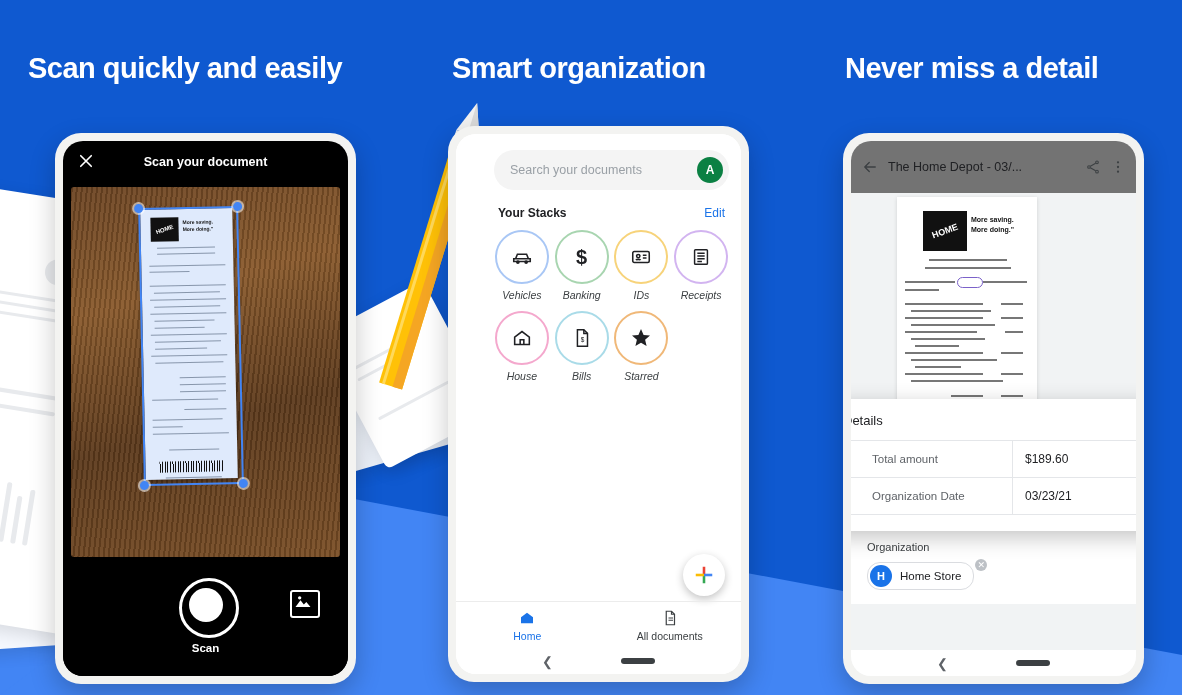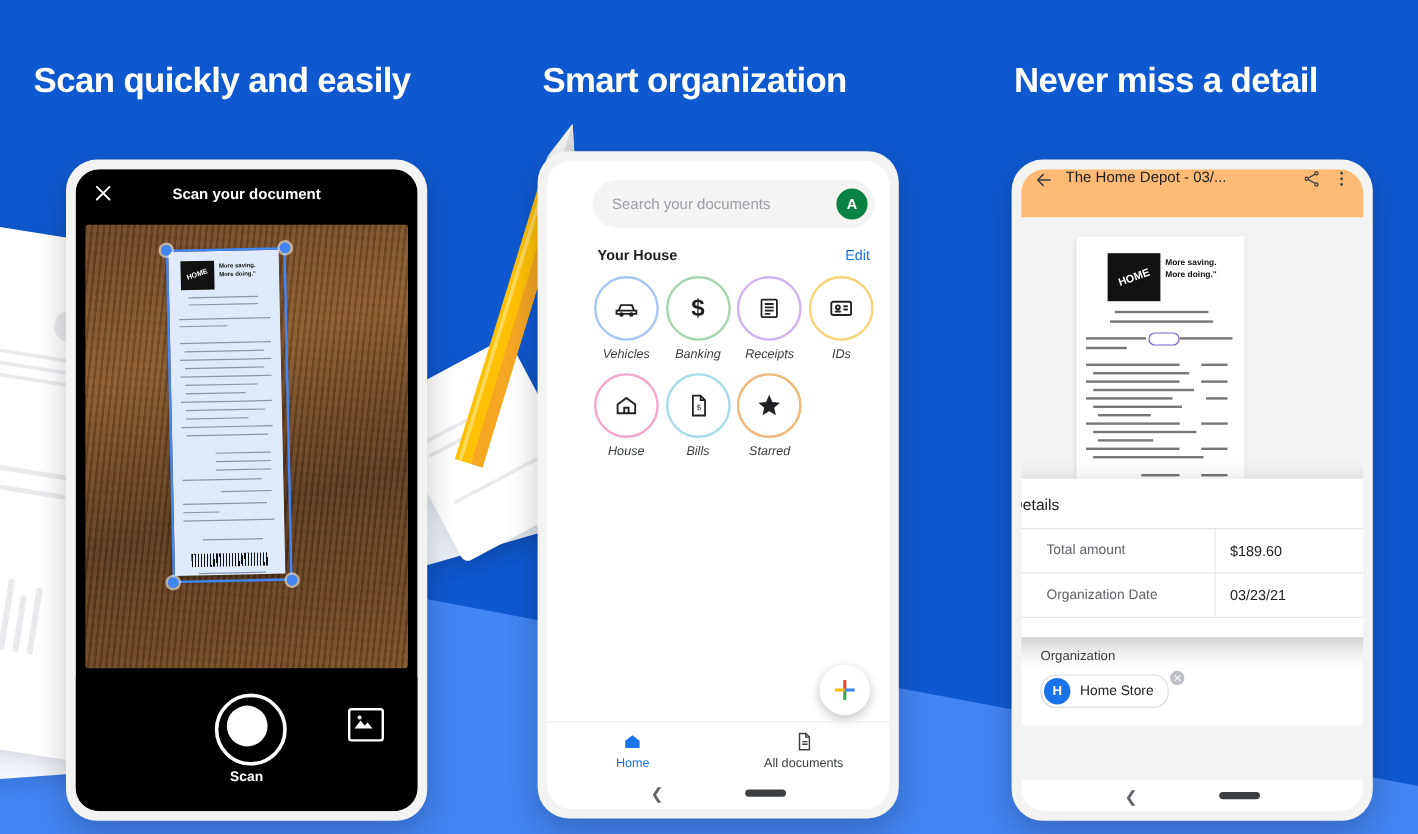--- a/index.html
+++ b/index.html
@@ -92,21 +92,21 @@
   .stack .lb{font-size:10.5px;color:#3c4043;font-style:italic;}
   .fab{position:absolute;right:16px;bottom:78px;width:42px;height:42px;border-radius:50%;background:#fff;box-shadow:0 3px 9px rgba(0,0,0,.24);display:flex;align-items:center;justify-content:center;}
   .navbar{position:absolute;left:0;right:0;bottom:26px;height:46px;border-top:1px solid #ececec;display:flex;}
   .navitem{flex:1;display:flex;flex-direction:column;align-items:center;justify-content:center;gap:3px;font-size:10.5px;}
   .sysbar{position:absolute;left:0;right:0;bottom:0;height:26px;display:flex;align-items:center;justify-content:center;gap:68px;}
   .sysbar .back{color:#5f6368;font-size:13px;}
   .sysbar .pill{width:34px;height:6px;border-radius:3px;background:#3c4043;}
 
   
   .p3{position:absolute;inset:0;background:#f1f3f4;}
-  .p3top{height:40px;background:#fdba74;display:flex;padding:0 10px;gap:9px;}
+  .p3top{height:52px;background:#737373;display:flex;align-items:center;padding:0 10px;gap:9px;}
   .p3title{flex:1;font-size:12.5px;color:#202124;white-space:nowrap;overflow:hidden;}
   .doc-page{position:absolute;left:46px;top:56px;width:140px;height:300px;background:#fff;box-shadow:0 1px 4px rgba(0,0,0,.14);overflow:hidden;}
   .d-logo{position:absolute;left:26px;top:14px;width:44px;height:40px;background:#111;}
   .d-logo span{display:block;color:#fff;font-size:9px;font-weight:bold;text-align:center;line-height:40px;transform:rotate(-20deg);}
   .d-tag{position:absolute;left:74px;top:18px;font-size:7px;font-weight:bold;color:#111;line-height:10px;}
   .dl{position:absolute;background:#555;height:1.5px;opacity:.8;}
   .d-oval{position:absolute;border:1.5px solid #7b61c9;border-radius:8px;}
   .details{
     position:absolute;left:-24px;top:258px;width:324px;background:#fff;border-radius:8px;
     box-shadow:0 6px 22px rgba(0,0,0,.24);padding:14px 16px 16px 16px;
@@ -252,21 +252,21 @@
 <div class="phone" id="phone2">
   <div class="screen">
     <div class="p2">
 
       <div class="searchbar">
         <div class="ph">Search your documents</div>
         <div class="avatar">A</div>
       </div>
 
       <div class="stacks-hd">
-        <div class="t">Your House</div>
+        <div class="t">Your Stacks</div>
         <div class="e">Edit</div>
       </div>
 
       <div class="stack-grid">
         <div class="stack">
           <div class="ring" style="border-color:#a9c7f5;">
             <svg viewBox="0 0 24 24" width="22" height="22" fill="none" stroke="#202124" stroke-width="1.7">
               <path d="M3 14h18v3H3z"></path>
                 <path d="M5 14l2-5h10l2 5"></path>
                 <circle cx="7.5" cy="17.5" r="1.2" fill="#202124"></circle>
@@ -275,37 +275,37 @@
           </div>
           <div class="lb">Vehicles</div>
         </div>
         <div class="stack">
           <div class="ring" style="border-color:#a8d5b0;">
             <span style="font-size:20px;color:#202124;font-weight:bold;">$</span>
           </div>
           <div class="lb">Banking</div>
         </div>
         <div class="stack">
-          <div class="ring" style="border-color:#d2b4f0;">
-            <svg viewBox="0 0 24 24" width="22" height="22" fill="none" stroke="#202124" stroke-width="1.6">
-              <rect x="5" y="4" width="14" height="16" rx="1"></rect>
-                <path d="M8 8h8M8 11h8M8 14h8M8 17h5"></path>
-            </svg>
-          </div>
-          <div class="lb">Receipts</div>
-        </div>
-        <div class="stack">
           <div class="ring" style="border-color:#f7d37a;">
             <svg viewBox="0 0 24 24" width="22" height="22" fill="none" stroke="#202124" stroke-width="1.7">
               <rect x="3" y="6" width="18" height="12" rx="1.6"></rect>
                 <circle cx="9" cy="11" r="1.8"></circle>
                 <path d="M14 10h4M14 13h4M6.5 15.5c.7-1.2 4.3-1.2 5 0"></path>
             </svg>
           </div>
           <div class="lb">IDs</div>
+        </div>
+        <div class="stack">
+          <div class="ring" style="border-color:#d2b4f0;">
+            <svg viewBox="0 0 24 24" width="22" height="22" fill="none" stroke="#202124" stroke-width="1.6">
+              <rect x="5" y="4" width="14" height="16" rx="1"></rect>
+                <path d="M8 8h8M8 11h8M8 14h8M8 17h5"></path>
+            </svg>
+          </div>
+          <div class="lb">Receipts</div>
         </div>
         <div class="stack">
           <div class="ring" style="border-color:#f4a8cd;">
             <svg viewBox="0 0 24 24" width="22" height="22" fill="none" stroke="#202124" stroke-width="1.7">
               <path d="M4 11l8-6 8 6v8H4z"></path>
                 <path d="M10 19v-5h4v5"></path>
             </svg>
           </div>
           <div class="lb">House</div>
         </div>

